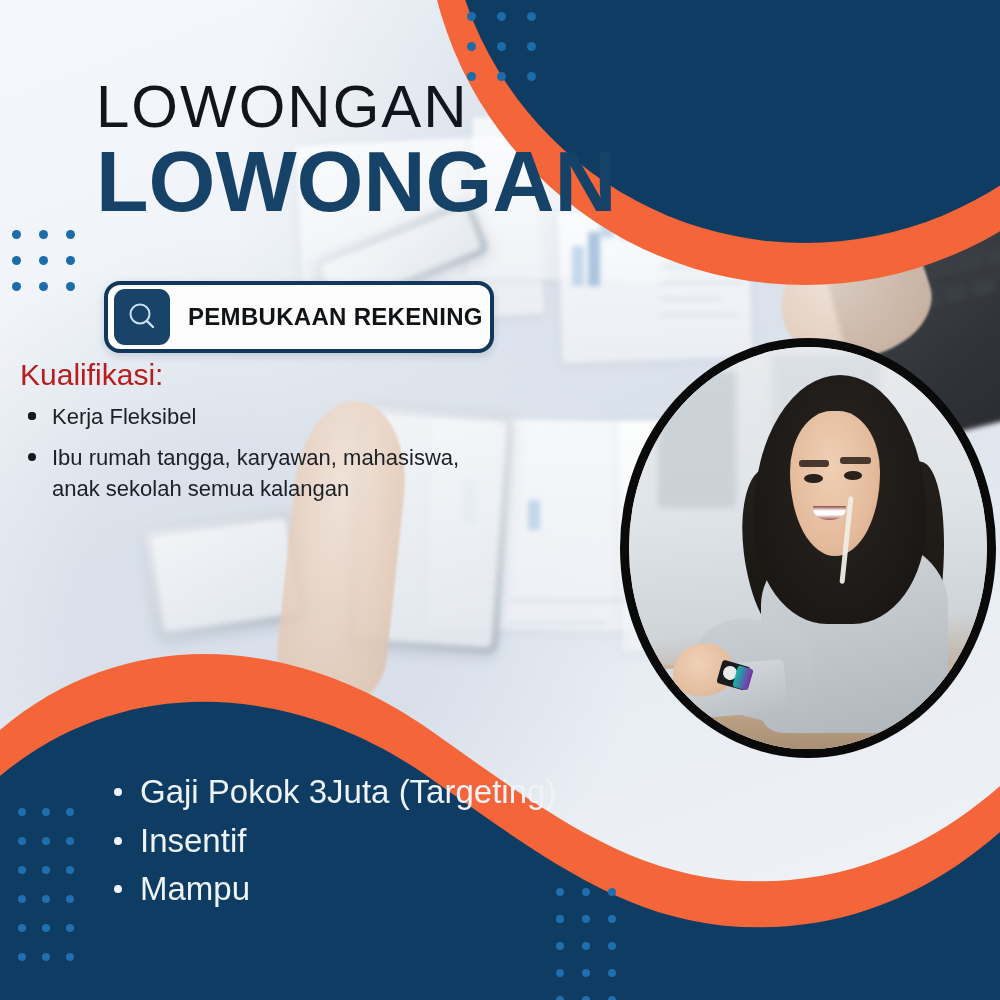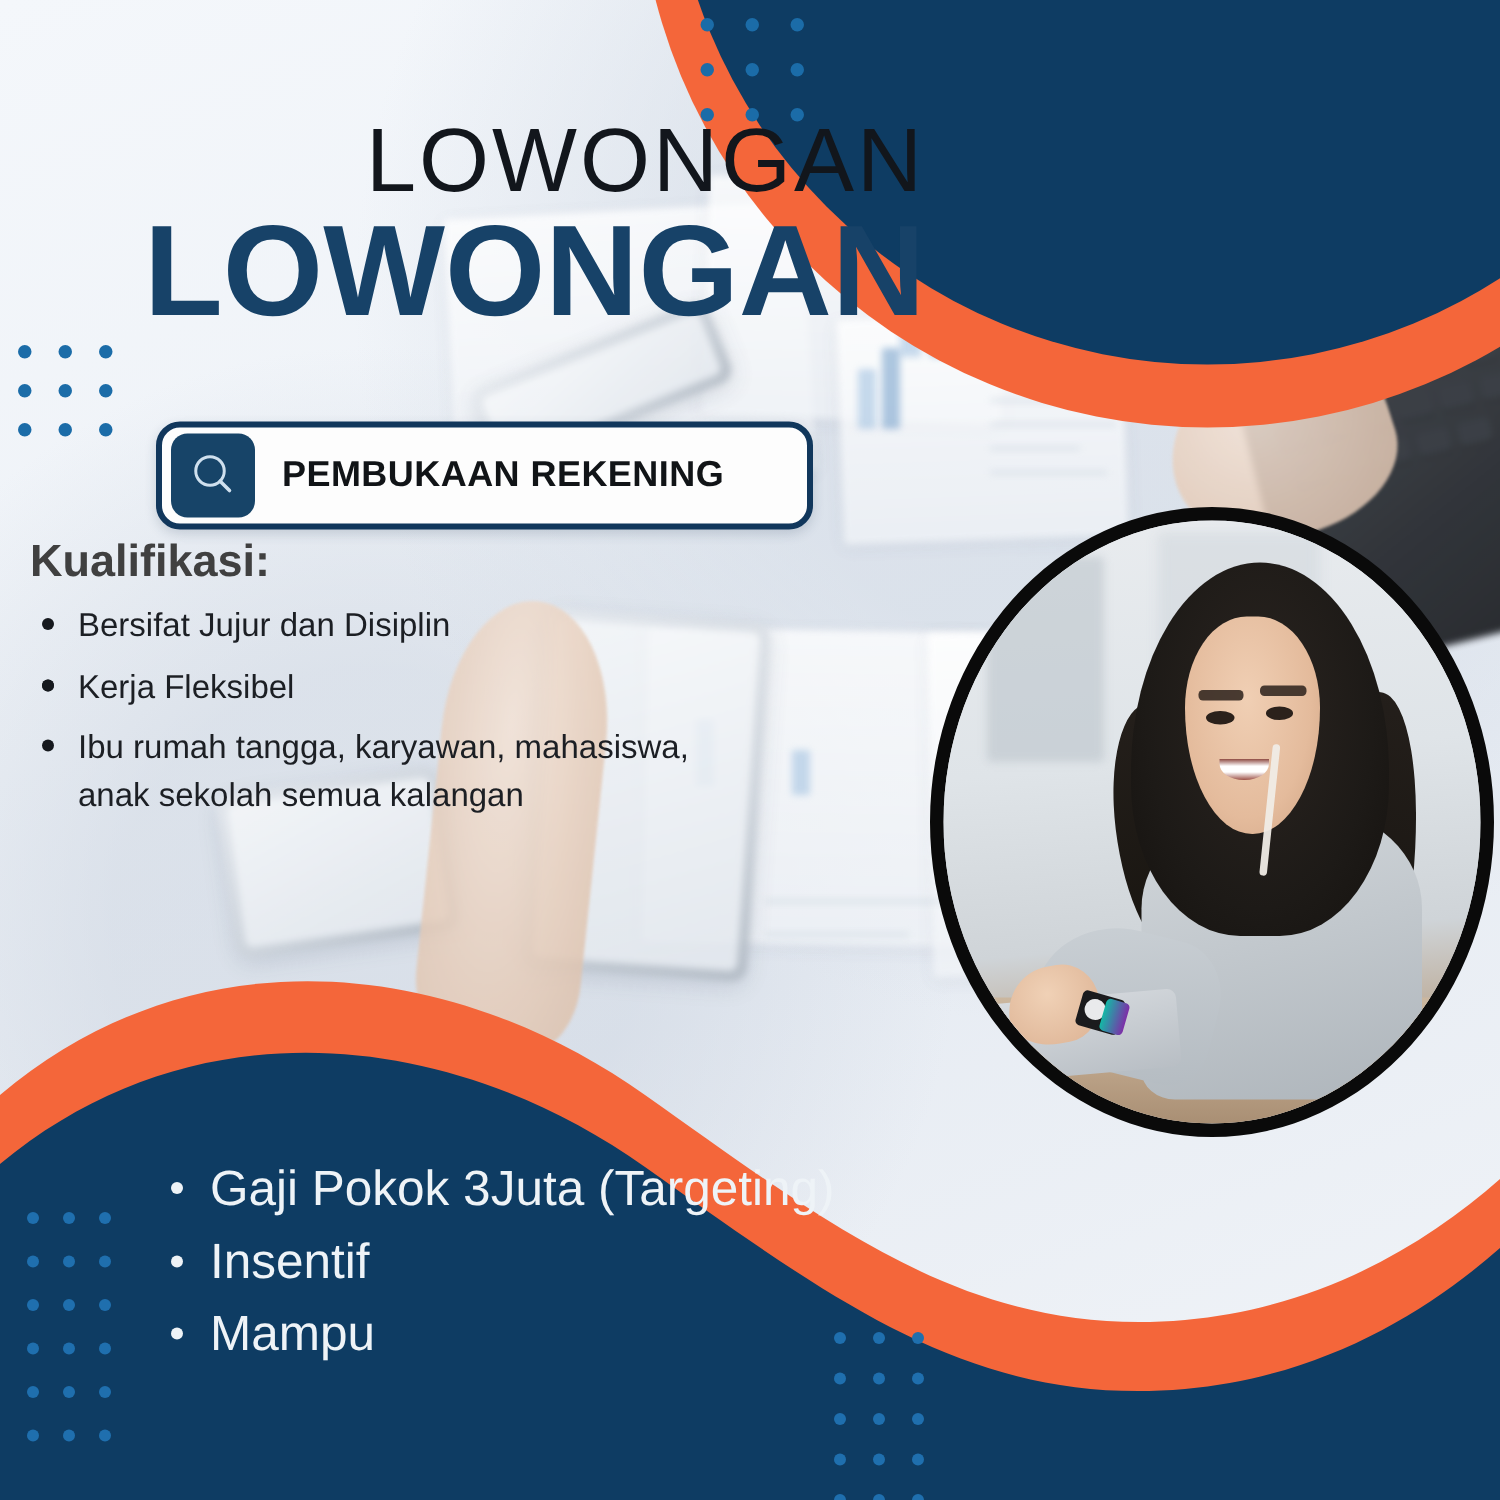--- a/index.html
+++ b/index.html
@@ -78,36 +78,36 @@
   .tr-navy{
     width:718px;height:718px;border-radius:50%;
     background:#0e3c63;
     right:-164px;top:-475px;
   }
 
   
   .wave{position:absolute;left:0;bottom:0;width:1000px;height:420px;}
 
   
-  .headline{position:absolute;left:96px;top:78px;z-index:6;text-align:right;}
+  .headline{position:absolute;left:96px;top:78px;z-index:6;}
   .h-lowongan{
     font-size:60px;line-height:.96;letter-spacing:2px;
     color:#12161c;font-weight:400;
     font-family:"Liberation Sans", sans-serif;
   }
   .h-freelance{
     font-size:86px;line-height:1.0;letter-spacing:0px;
     color:#174268;font-weight:700;margin-top:2px;
     font-family:"Liberation Sans", sans-serif;
   }
 
   
   .searchbar{
     position:absolute;left:104px;top:281px;z-index:7;
-    width:438px;height:72px;
+    width:390px;height:72px;
     background:#fdfdfd;
     border:4px solid #11375c;
     border-radius:16px;
     display:flex;align-items:center;
     box-shadow:0 3px 8px rgba(40,60,90,.18);
     box-sizing:border-box;
   }
   .search-icon-box{
     width:56px;height:56px;margin-left:6px;
     background:#174468;border-radius:11px;
@@ -115,21 +115,21 @@
   }
   .search-label{
     margin-left:18px;
     font-size:24px;font-weight:700;letter-spacing:.3px;color:#111417;
     font-family:"Liberation Sans", sans-serif;
   }
 
   
   .qual{position:absolute;left:20px;top:358px;z-index:6;width:520px;}
   .qual-title{
-    font-size:30px;font-weight:700;color:#404040;margin-bottom:9px;
+    font-size:30px;font-weight:400;color:#b91c1c;margin-bottom:9px;
   }
   .qual ul{list-style:none;margin:0;padding:0;}
   .qual li{
     position:relative;
     padding-left:32px;
     font-size:22px;line-height:1.44;
     color:#1c1f24;
     margin-bottom:9px;
   }
   .qual li .bullet{
@@ -355,21 +355,20 @@
         <circle cx="15" cy="14" r="9.5" fill="none" stroke="#cfe0ee" stroke-width="2"></circle>
         <line x1="21.8" y1="20.8" x2="28" y2="27" stroke="#cfe0ee" stroke-width="2.4" stroke-linecap="round"></line>
       </svg>
     </div>
     <div class="search-label">PEMBUKAAN REKENING</div>
   </div>
 
   <div class="qual">
     <div class="qual-title">Kualifikasi:</div>
     <ul>
-      <li><span class="bullet"></span><span>Bersifat Jujur dan Disiplin</span></li>
       <li><span class="bullet"></span></li>
       <li><span class="bullet"></span><span>Kerja Fleksibel</span></li>
       <li>
           <span class="bullet"></span>
         <span class="l2">Ibu rumah tangga, karyawan, mahasiswa,</span>
         <span class="l2">anak sekolah semua kalangan</span>
       </li>
     </ul>
   </div>
 

